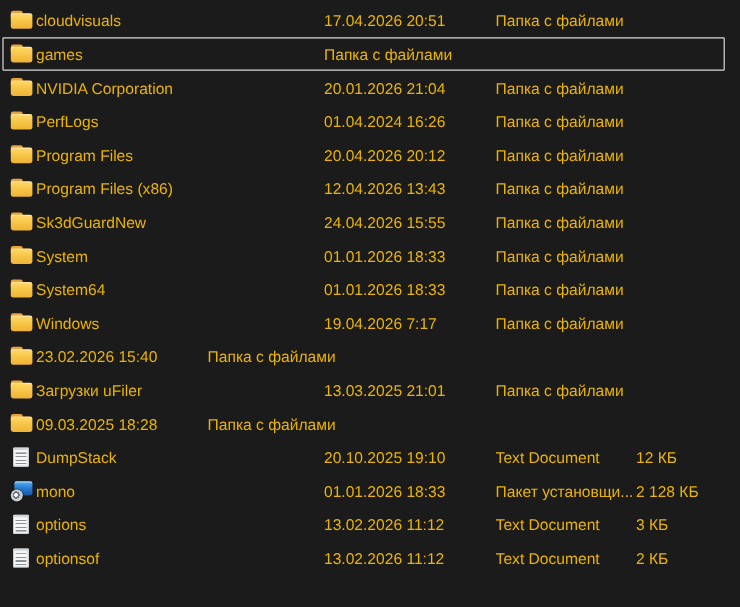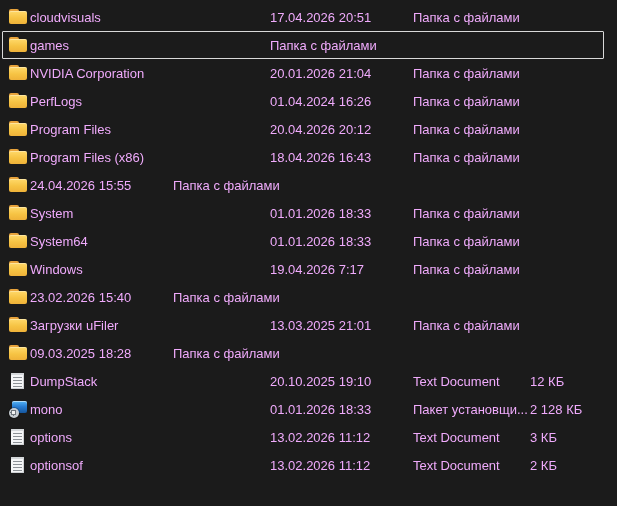--- a/index.html
+++ b/index.html
@@ -13,21 +13,21 @@
     width:617px; height:503px;
     padding-top:3px;
     box-sizing:content-box;
   }
   .file-row {
     position:relative;
     display:flex;
     align-items:center;
     height:28px;
     padding-left:8px;
-    color:#f0abfc;
+    color:#eab308;
     font-size:13px;
     cursor:default;
   }
   .file-row.selected::after {
     content:"";
     position:absolute;
     left:2px; right:13px; top:0; bottom:0;
     border:1px solid #d9d9d9;
     border-radius:1px;
     pointer-events:none;
@@ -143,28 +143,29 @@
     <span class="cell-name">Program Files</span>
     <span class="cell-date">20.04.2026 20:12</span>
     <span class="cell-type">Папка с файлами</span>
     <span class="cell-size"></span>
   </div>
     <div class="file-row">
     <span class="cell-icon">
         <span class="icon icon-folder"></span>
       </span>
     <span class="cell-name">Program Files (x86)</span>
-    <span class="cell-date">18.04.2026 16:43</span>
-    <span class="cell-type">Папка с файлами</span>
-    <span class="cell-size"></span>
-  </div>
-    <div class="file-row">
-    <span class="cell-icon">
-        <span class="icon icon-folder"></span>
-      </span>
+    <span class="cell-date">12.04.2026 13:43</span>
+    <span class="cell-type">Папка с файлами</span>
+    <span class="cell-size"></span>
+  </div>
+    <div class="file-row">
+    <span class="cell-icon">
+        <span class="icon icon-folder"></span>
+      </span>
+    <span class="cell-name">Sk3dGuardNew</span>
     <span class="cell-date">24.04.2026 15:55</span>
     <span class="cell-type">Папка с файлами</span>
     <span class="cell-size"></span>
   </div>
     <div class="file-row">
     <span class="cell-icon">
         <span class="icon icon-folder"></span>
       </span>
     <span class="cell-name">System</span>
     <span class="cell-date">01.01.2026 18:33</span>

